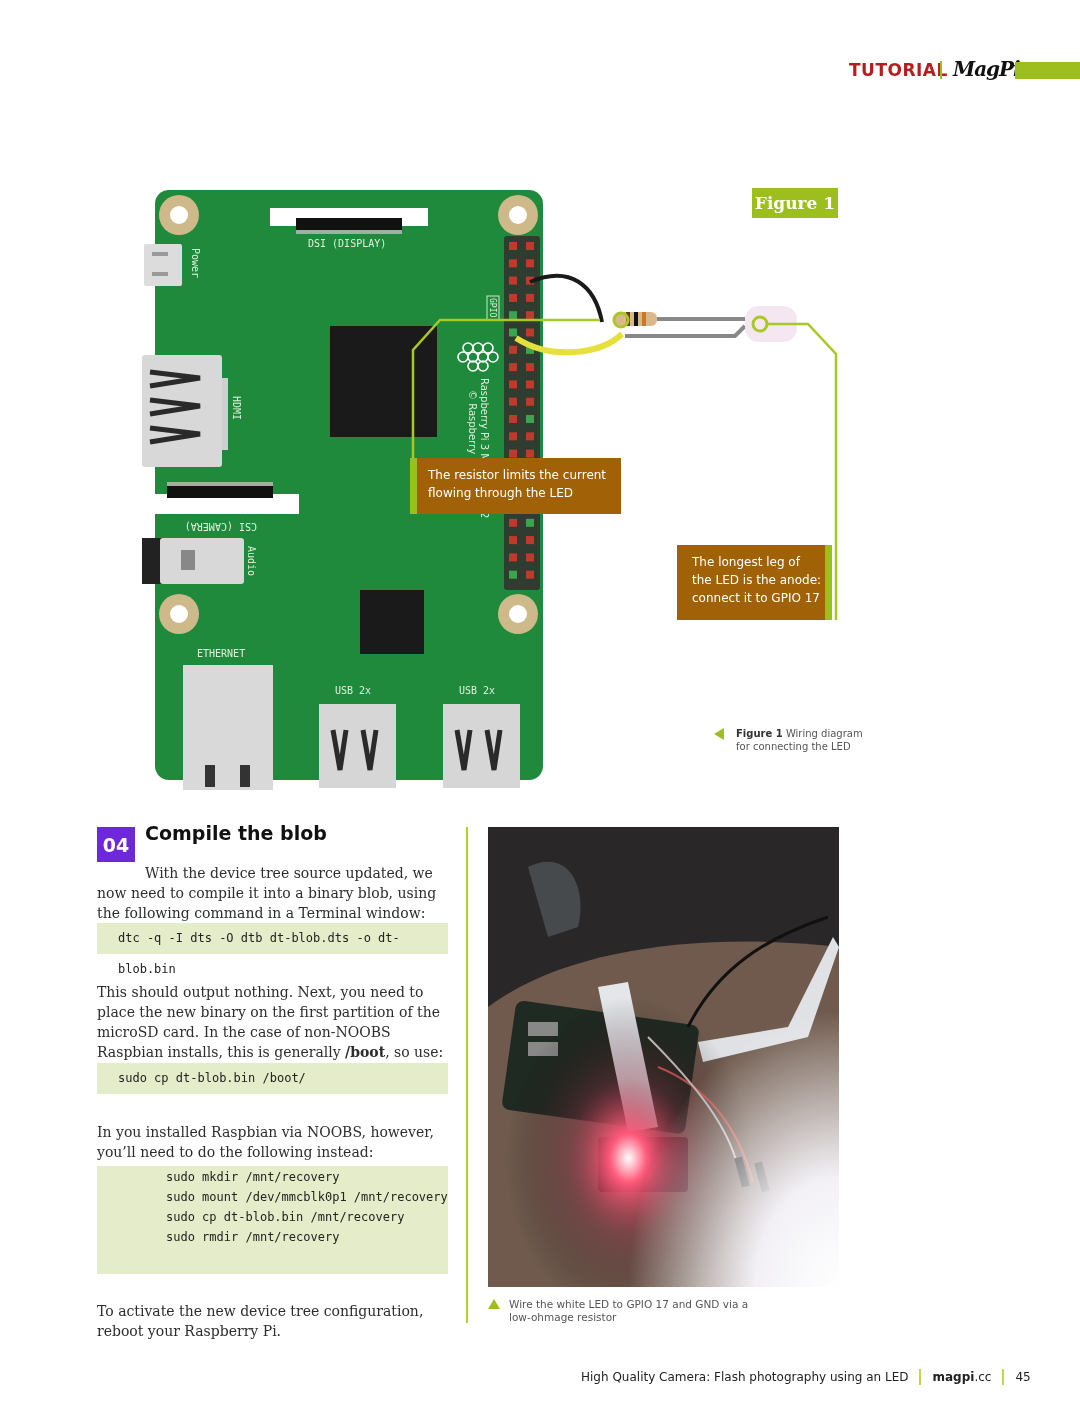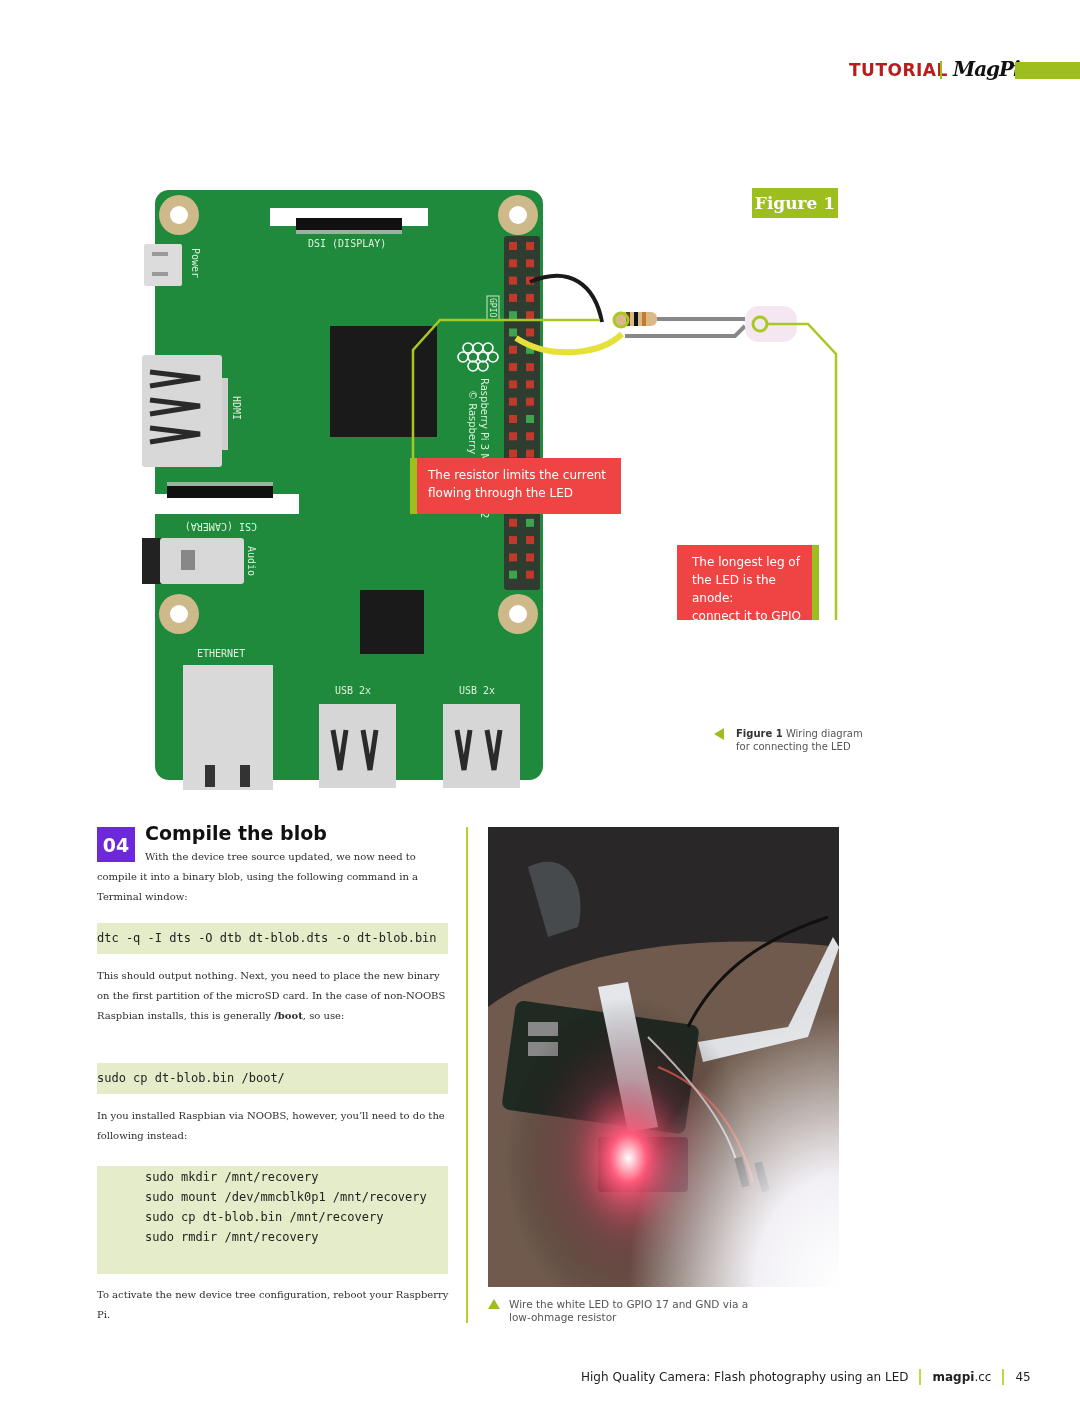--- a/index.html
+++ b/index.html
@@ -12,38 +12,38 @@
   
   .hdr-tutorial { left: 849px; top: 60px; font-family: "DejaVu Sans", sans-serif; font-weight: bold; font-size: 17px; color: #b91c1c; letter-spacing: 0.5px; }
   .hdr-sep { left: 940px; top: 61px; width: 2px; height: 18px; background: #9dbf1e; }
   .hdr-logo { left: 953px; top: 57px; font-family: "DejaVu Serif", serif; font-style: italic; font-weight: bold; font-size: 20px; color: #111; letter-spacing: -1px; }
   .hdr-bar { left: 1015px; top: 62px; width: 65px; height: 17px; background: #9dbf1e; }
 
   
   .figure { left: 0; top: 0; width: 932px; height: 800px; }
   .fig-badge { left: 752px; top: 188px; width: 86px; height: 30px; background: #9dbf1e; color: #fff; font-family: "DejaVu Serif", serif; font-weight: bold; font-size: 17px; line-height: 30px; text-align: center; }
 
-  .callout { background: #ef4444; color: #fff; font-family: "DejaVu Sans", sans-serif; font-size: 12px; line-height: 18px; }
+  .callout { background: #a16207; color: #fff; font-family: "DejaVu Sans", sans-serif; font-size: 12px; line-height: 18px; }
   .callout-1 { left: 410px; top: 458px; width: 211px; height: 56px; border-left: 7px solid #9dbf1e; box-sizing: border-box; padding: 8px 0 0 11px; }
-  .callout-2 { left: 677px; top: 545px; width: 142px; height: 75px; border-right: 7px solid #9dbf1e; box-sizing: border-box; padding: 8px 0 0 15px; }
+  .callout-2 { left: 677px; top: 545px; width: 155px; height: 75px; border-right: 7px solid #9dbf1e; box-sizing: border-box; padding: 8px 0 0 15px; }
 
   .fig-caption { left: 714px; top: 727px; width: 130px; font-family: "DejaVu Sans", sans-serif; font-size: 10px; line-height: 13px; color: #555; padding-left: 22px; }
   .fig-caption b { color: #333; }
   .tri-left { position: absolute; left: 0; top: 1px; width: 0; height: 0; border-top: 6px solid transparent; border-bottom: 6px solid transparent; border-right: 10px solid #9dbf1e; }
 
   
   .step-num { left: 97px; top: 827px; width: 38px; height: 35px; background: #6d28d9; color: #fff; font-family: "DejaVu Sans", sans-serif; font-weight: bold; font-size: 19px; line-height: 36px; text-align: center; }
   .step-title { left: 145px; top: 822px; font-family: "DejaVu Sans", sans-serif; font-weight: bold; font-size: 19px; color: #111; }
-  .body-text { font-size: 10px; line-height: 20px; color: #2d2d2d; width: 352px; }
+  .body-text { font-size: 14px; line-height: 20px; color: #2d2d2d; width: 352px; margin-top: 16px; }
   .p1 { left: 97px; top: 847px; text-indent: 48px; }
   .p2 { left: 97px; top: 966px; }
   .p3 { left: 97px; top: 1106px; }
   .p4 { left: 97px; top: 1285px; }
 
-  .code { left: 97px; width: 351px; background: #e5ecc9; font-family: "DejaVu Sans Mono", monospace; font-size: 12px; color: #222; box-sizing: border-box; }
+  .code { left: 97px; width: 351px; background: #e5ecc9; font-family: "DejaVu Sans Mono", monospace; font-size: 12px; color: #222; box-sizing: border-box; padding-left: 21px; }
   .code-1 { top: 923px; height: 31px; line-height: 31px; }
   .code-2 { top: 1063px; height: 31px; line-height: 31px; }
   .code-3 { top: 1166px; height: 108px; padding-top: 1px; }
   .code-3 div { height: 20px; line-height: 20px; margin-left: 48px; }
 
   .col-rule { left: 466px; top: 827px; width: 2px; height: 496px; background: #b5d12c; }
 
   .photo { left: 488px; top: 827px; width: 351px; height: 460px; overflow: hidden; }
   .photo-caption { left: 488px; top: 1298px; width: 260px; font-family: "DejaVu Sans", sans-serif; font-size: 10.5px; line-height: 13px; color: #555; padding-left: 21px; }
   .tri-up { position: absolute; left: 0; top: 1px; width: 0; height: 0; border-left: 6px solid transparent; border-right: 6px solid transparent; border-bottom: 10px solid #9dbf1e; }

